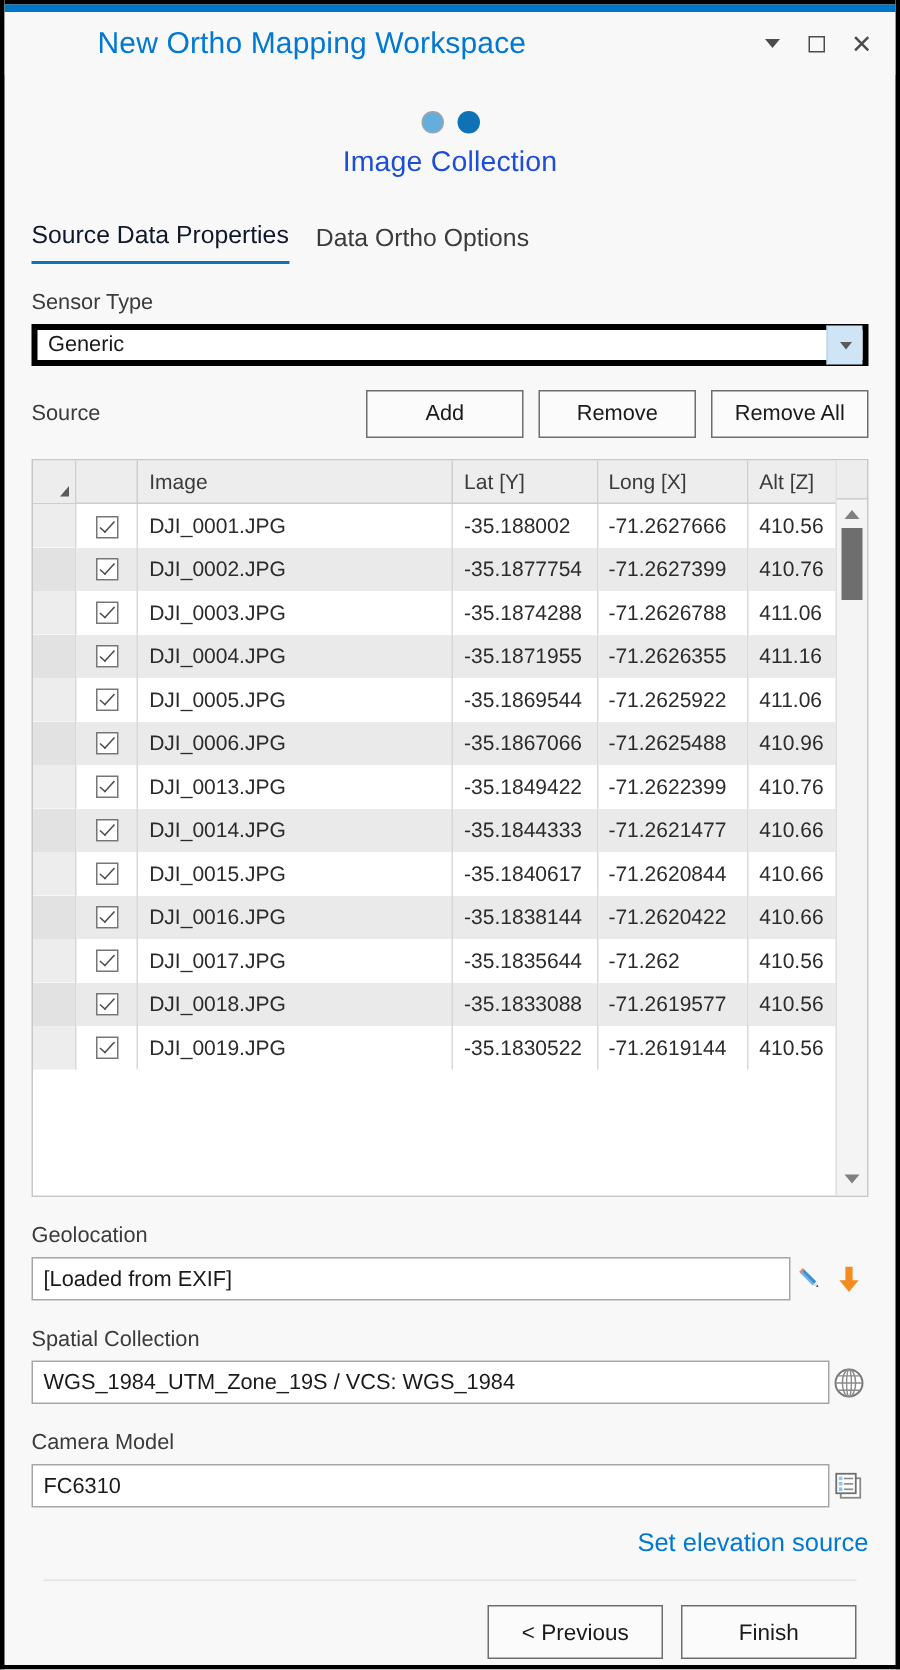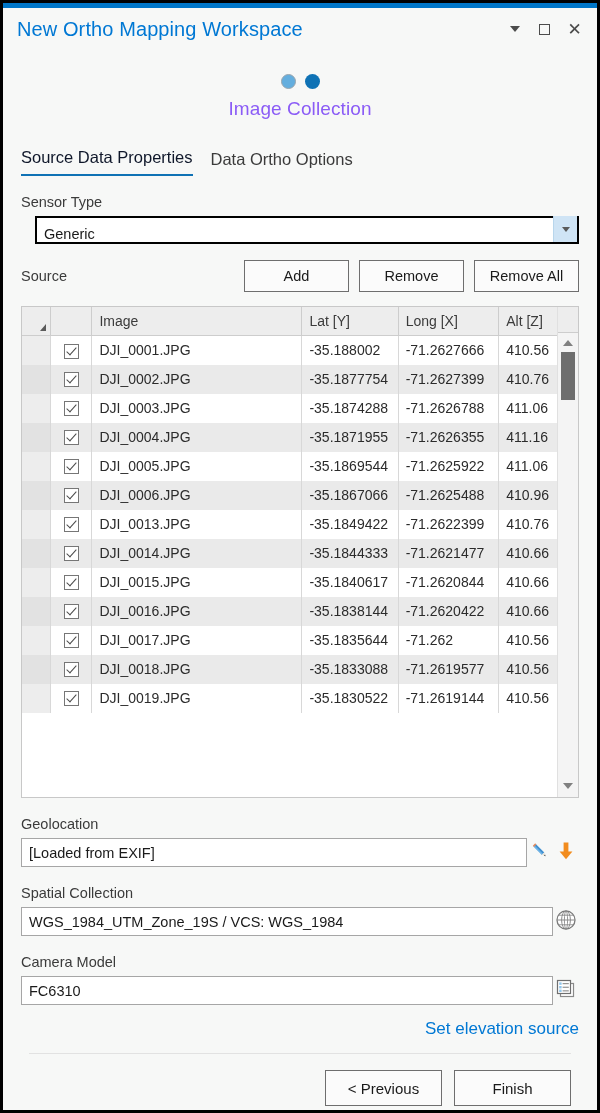--- a/index.html
+++ b/index.html
@@ -42,20 +42,21 @@
     padding: 0 10px 0 14px;
     background: #f7f8f7;
     box-sizing: border-box;
   }
   .title-text {
     color: #0078d4;
     font-size: 20px;
     flex: 1;
     white-space: nowrap;
     letter-spacing: 0.1px;
+    margin-left: 48px;
   }
   .win-btns {
     display: flex;
     align-items: center;
     gap: 13px;
     padding-right: 4px;
   }
   .win-btn {
     width: 17px;
     height: 17px;
@@ -101,21 +102,21 @@
   }
   .dot.done {
     background: #64aede;
     border: 1px solid #9aa5ad;
   }
   .dot.active {
     background: #0f72b5;
   }
   .wizard-title {
     font-size: 19px;
-    color: #8b5cf6;
+    color: #1d4ed8;
     letter-spacing: 0.1px;
   }
 
   
   .tabs {
     display: flex;
     align-items: flex-end;
     gap: 18px;
     padding: 28px 18px 0 18px;
   }
@@ -136,26 +137,25 @@
     padding: 0 18px;
   }
   .field-label {
     font-size: 14.5px;
     color: #3b3b3b;
     margin: 18px 0 6px 0;
   }
   .combo {
     position: relative;
     height: 28px;
-    border: 2px solid #000000;
+    border: 4px solid #000000;
     background: #ffffff;
     display: flex;
-    align-items: flex-end;
-    box-sizing: border-box;
-    margin-left: 14px;
+    align-items: center;
+    box-sizing: border-box;
   }
   .combo-value {
     flex: 1;
     font-size: 14.5px;
     color: #1a1a1a;
     padding-left: 7px;
   }
   .combo-arrow {
     width: 24px;
     height: 26px;
@@ -335,20 +335,21 @@
     top: 0; left: 0; right: 0;
     height: 26px;
     background: #ededed;
     border-bottom: 1px solid #cdcdcd;
     box-sizing: border-box;
   }
 
   
   .input-row {
     display: flex;
+    align-items: center;
   }
   .text-input {
     flex: 1;
     height: 29px;
     border: 1px solid #a6a6a6;
     background: #ffffff;
     font-size: 14.5px;
     color: #1a1a1a;
     display: flex;
     align-items: center;

